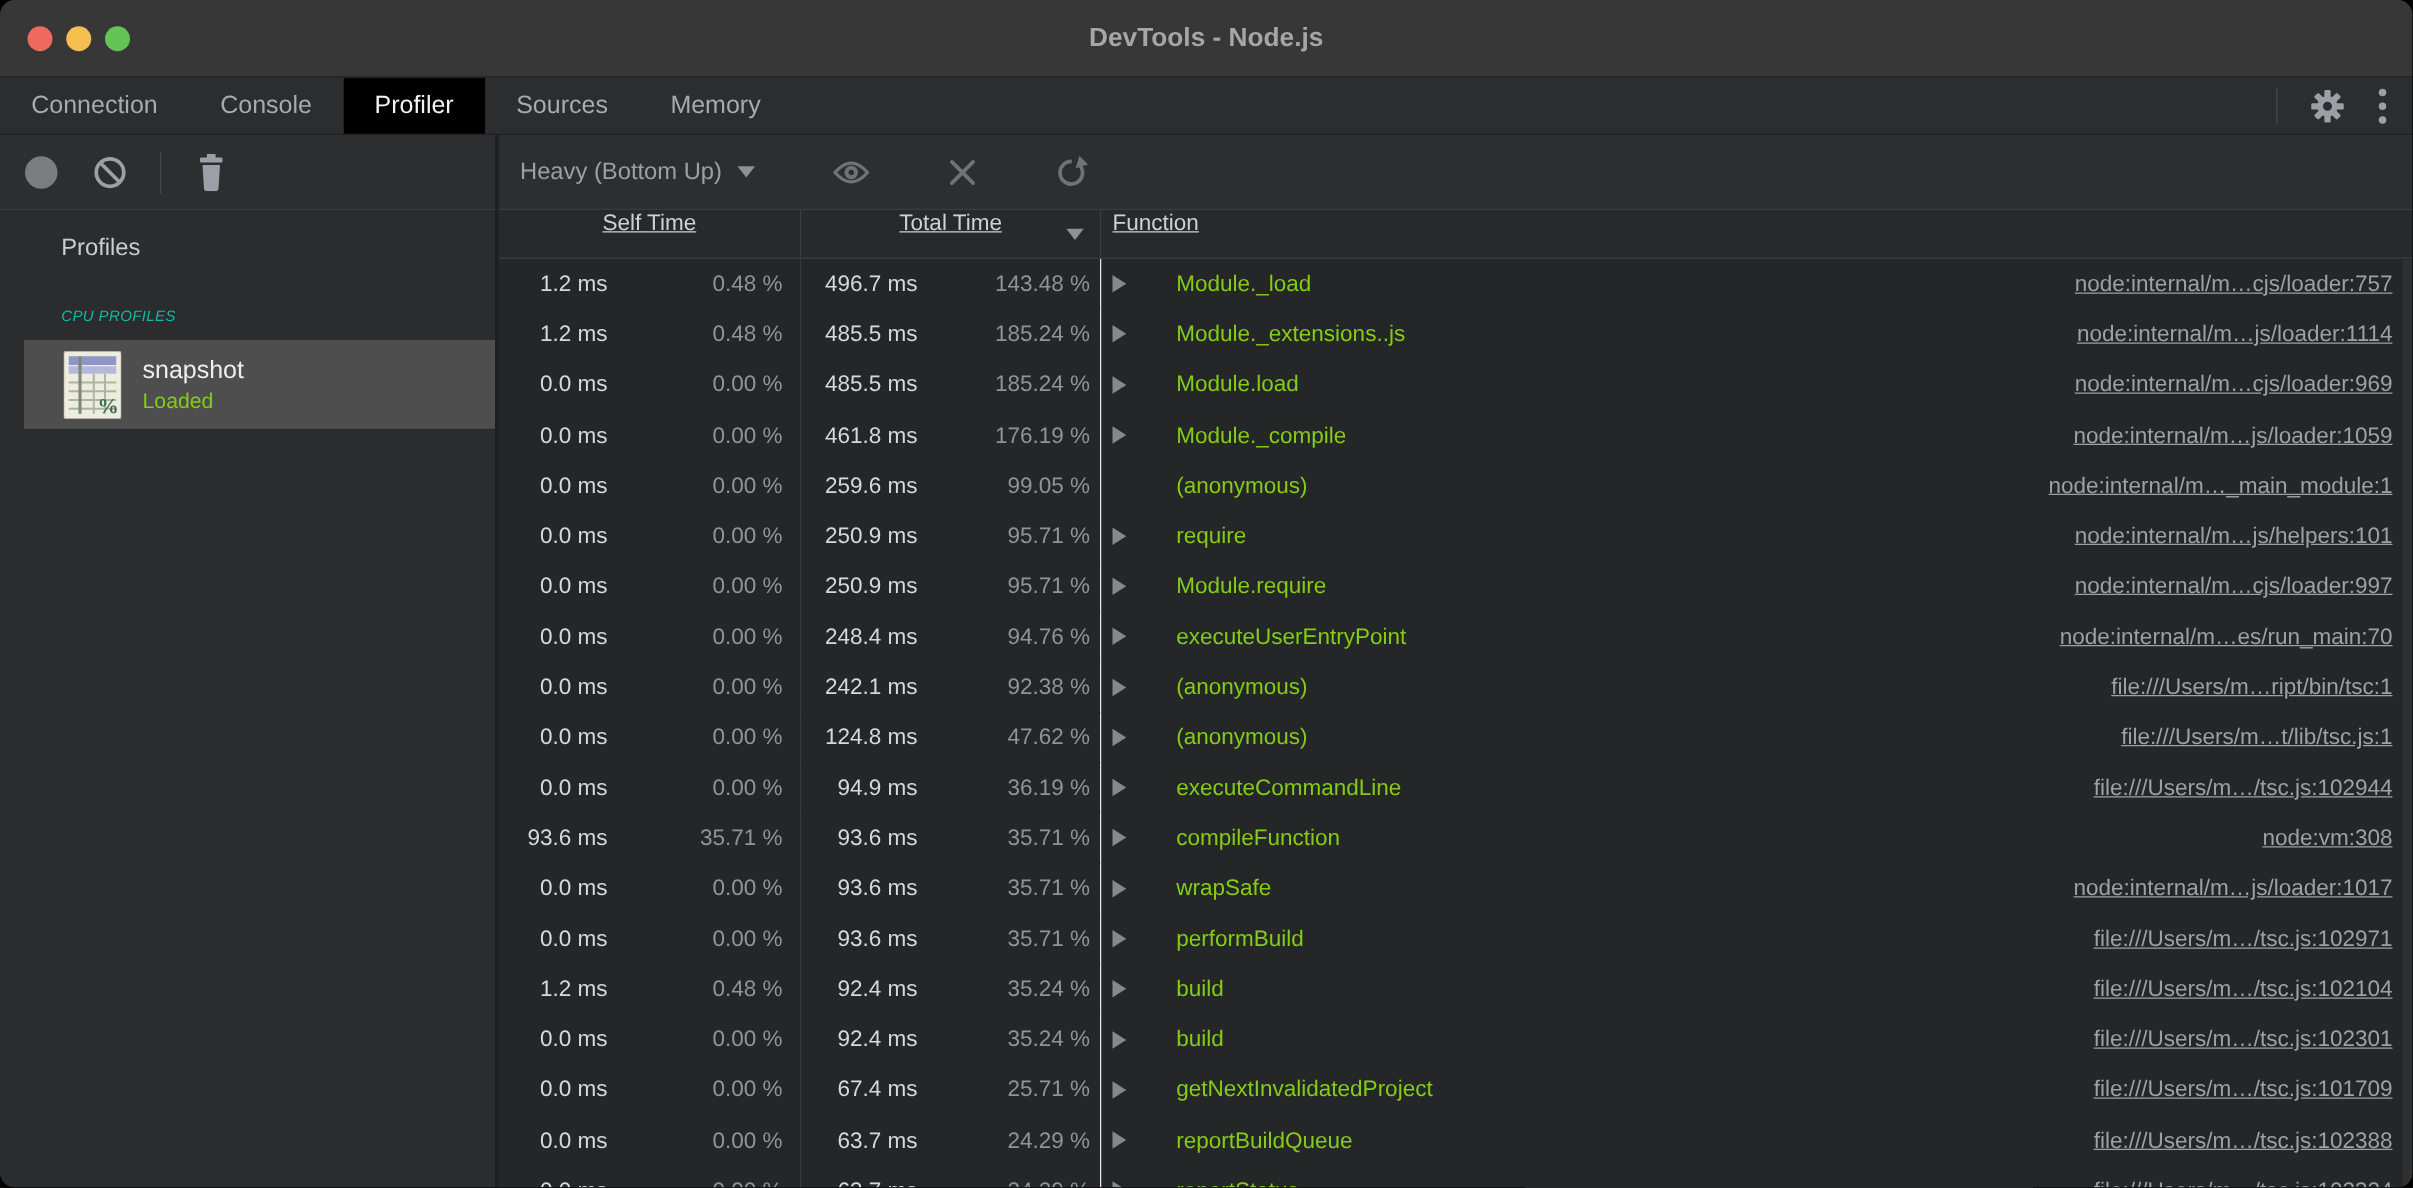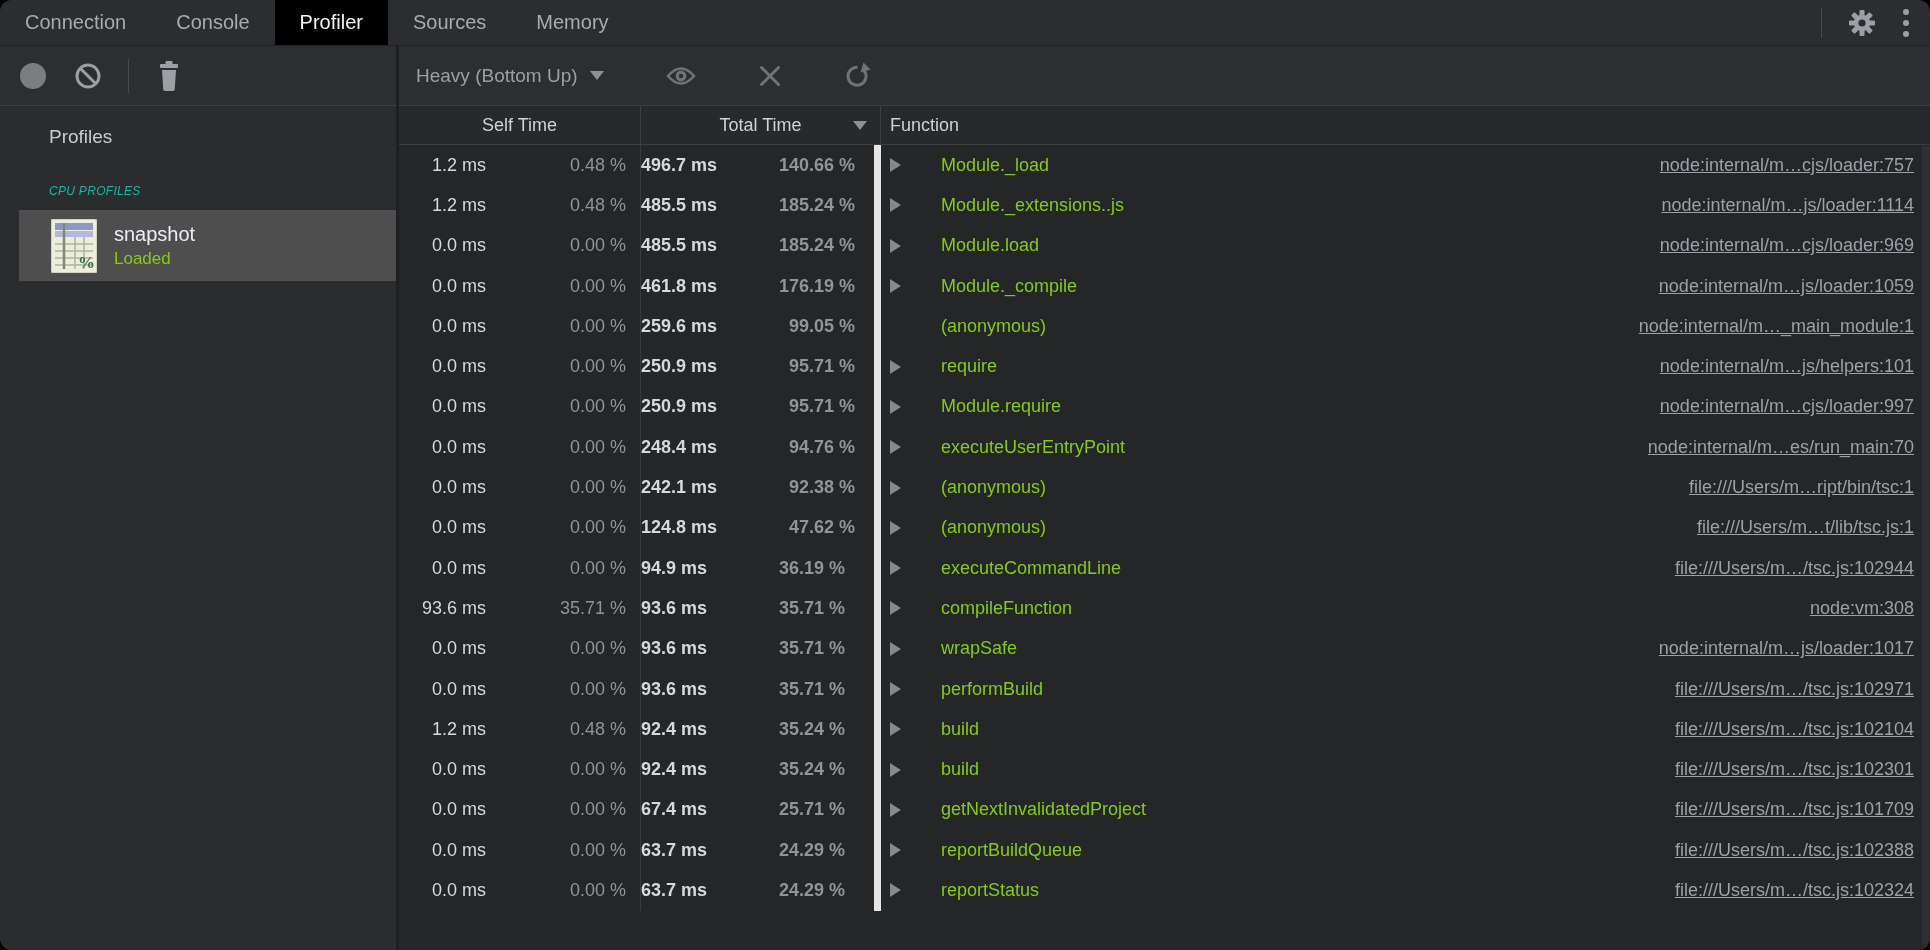--- a/index.html
+++ b/index.html
@@ -51,51 +51,59 @@
   .profiles-label { margin:20px 0 0 30px; font-size:19px; color:#c9cdd0; }
   .section-label { margin:36px 0 12px 30px; font-size:12px; color:#14b8a6; letter-spacing:.3px;font-style:italic; }
   .profile-item { height:71px; background:#4e4e4e; display:flex; align-items:center; padding-left:32px; }
   .profile-meta { margin-left:17px; }
   .profile-name { font-size:20px; color:#eceef0; }
   .profile-status { font-size:17px; color:#84cc16; margin-top:3px; }
 
   
   .grid-header { height:39px; flex:0 0 39px; background:#27292b; border-bottom:1px solid #3c3e40;
                  display:grid; grid-template-columns:242px 240px 1fr; font-size:18px; color:#ced2d5; }
-  .hcell { display:flex; align-items:center; justify-content:center; position:relative; }
+  .hcell { display:flex; justify-content:center; position:relative;text-decoration:underline; }
   .hcell.c1, .hcell.c2 { border-right:1px solid #3c3e40; }
   .hcell.c3 { justify-content:flex-start; padding-left:9px; }
   .sort-caret { position:absolute; right:13px; top:50%; margin-top:-4px; width:0; height:0;
                 border-left:7px solid transparent; border-right:7px solid transparent;
                 border-top:9px solid #8d9195; }
 
   .rows { flex:1; overflow:hidden; position:relative; }
   .row { height:40.3px; display:grid; grid-template-columns:242px 240px 1fr; align-items:stretch;
          font-size:18px; }
   .cell { display:grid; align-items:center;gap:32px; }
   .cell.c1 { grid-template-columns:1fr 108px; padding-right:14px; border-right:1px solid #37393b; }
-  .cell.c2 { grid-template-columns:1fr 106px; padding-right:32px; border-right:7px solid #e5e5e5;font-weight:bold; }
+  .cell.c2 { grid-template-columns:1fr 106px; padding-right:8px; border-right:1px solid #e5e5e5; }
   .ms  { text-align:right; color:#d6d9dc; white-space:nowrap; }
   .pct { text-align:right; color:#8f9499; white-space:nowrap; }
   .cell.c3 { display:flex; align-items:center; padding:0 16px 0 9px; min-width:0; }
   .tri { width:0; height:0; border-top:7px solid transparent; border-bottom:7px solid transparent;
          border-left:11px solid #85898d; margin-right:8px; flex:0 0 11px; }
   .tri.hidden { visibility:hidden; }
   .fn { color:#84cc16; white-space:nowrap; }
   .src-link { margin-left:auto; padding-left:24px; color:#9aa1a7; text-decoration:underline;
               white-space:nowrap; font-size:18px; }
   .scroll-gutter { position:absolute; right:0; top:100px; bottom:0; width:8px; background:#2e3032; }
 
   svg { display:block; }
 </style>
 </head>
 <body>
 
 <div class="window">
 
+  <div class="titlebar">
+    <div class="traffic">
+      <div class="light red"></div>
+      <div class="light yellow"></div>
+      <div class="light green"></div>
+    </div>
+    <div class="win-title">DevTools - Node.js</div>
+  </div>
 
   <div class="tabbar">
     <div class="tab">Connection</div>
     <div class="tab">Console</div>
     <div class="tab active">Profiler</div>
     <div class="tab">Sources</div>
     <div class="tab">Memory</div>
     <div class="tabbar-right">
       <div class="vsep-tab"></div>
       <div class="tool-ic">
@@ -219,21 +227,21 @@
       </div>
 
       <div class="rows" id="rows">
   <div class="row">
     <div class="cell c1">
       <span class="ms">1.2 ms</span>
       <span class="pct">0.48 %</span>
     </div>
     <div class="cell c2">
       <span class="ms">496.7 ms</span>
-      <span class="pct">140.66 %</span>
+      <span class="pct">143.48 %</span>
     </div>
     <div class="cell c3">
       <span class="tri"></span>
       <span class="fn">Module._load</span>
       <span class="src-link">node:internal/m…cjs/loader:757</span>
     </div>
   </div>
 
   <div class="row">
     <div class="cell c1">

